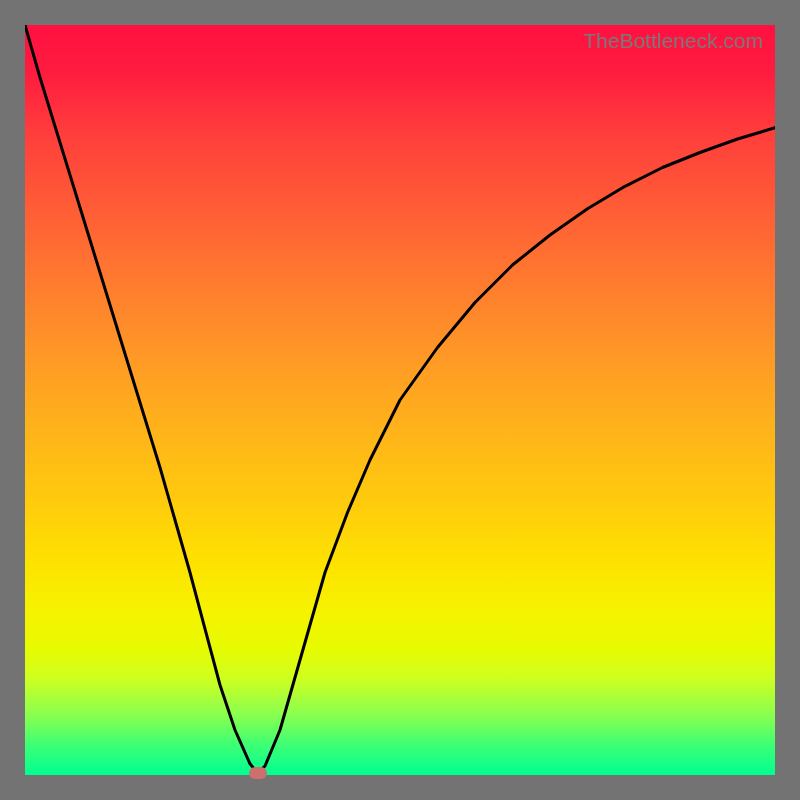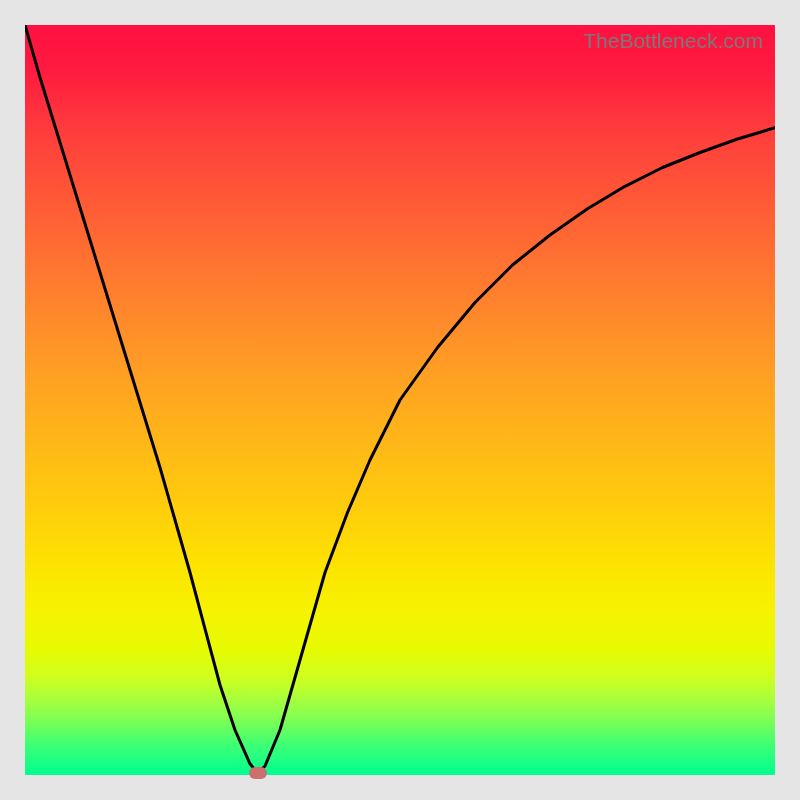--- a/index.html
+++ b/index.html
@@ -6,21 +6,21 @@
     margin: 0;
     padding: 0;
     width: 800px;
     height: 800px;
     overflow: hidden;
     font-family: Arial, Helvetica, sans-serif;
   }
   .frame {
     width: 800px;
     height: 800px;
-    background: #e5e5e5;
+    background: #737373;
     position: relative;
   }
   .plot {
     position: absolute;
     left: 25px;
     top: 25px;
     width: 750px;
     height: 750px;
     
     background: linear-gradient(

